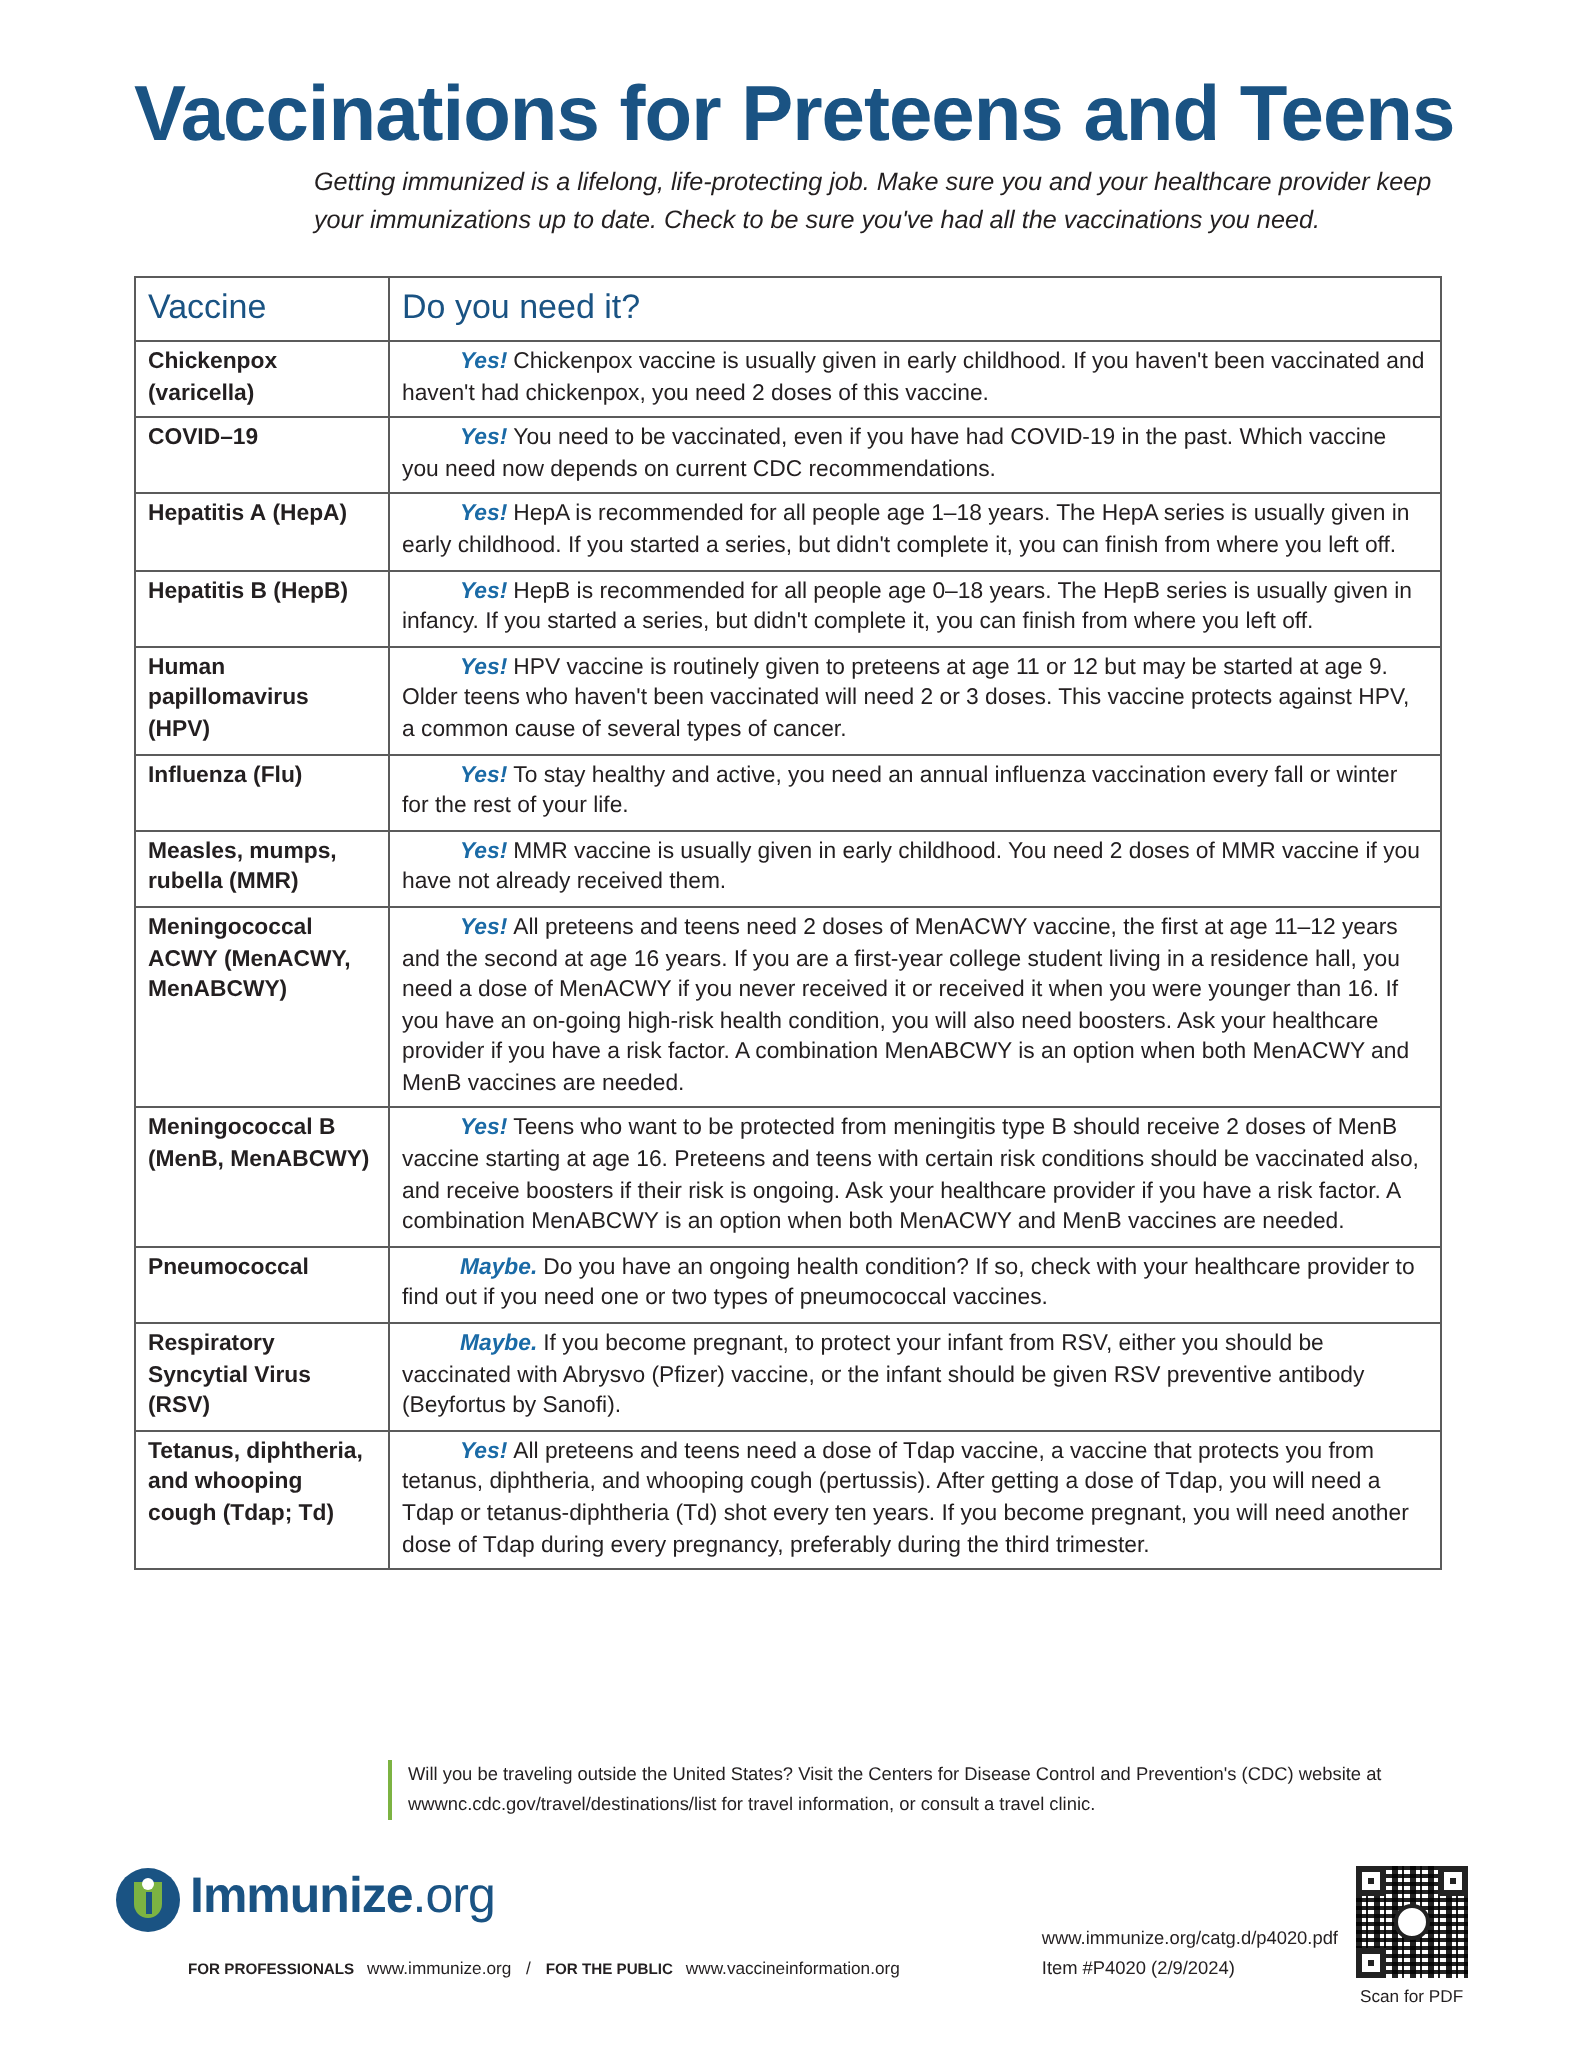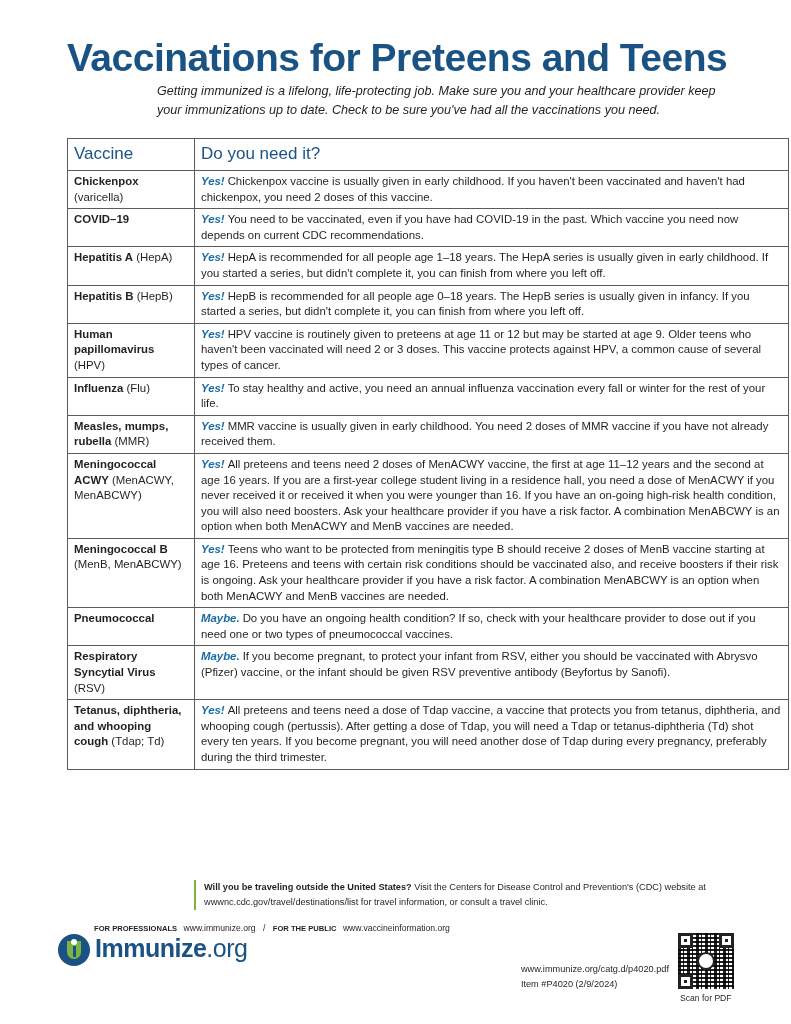--- a/index.html
+++ b/index.html
@@ -1,37 +1,37 @@
 <!DOCTYPE html>
 <html><head>
 <meta charset="utf-8">
 <style>
   * { box-sizing: border-box; margin: 0; padding: 0; }
   html, body { width: 791px; height: 1024px; background: #ffffff; }
   body { font-family: "Liberation Sans", "DejaVu Sans", sans-serif; color: #231f20; position: relative; overflow: hidden; }
   .title { position: absolute; left: 67px; top: 36px; font-size: 39px; font-weight: bold; color: #1a5383; letter-spacing: -0.5px; }
   .intro { position: absolute; left: 157px; top: 82px; width: 570px; font-size: 12.6px; font-style: italic; line-height: 19px; color: #231f20; }
-  table.vax { position: absolute; left: 67px; top: 138px; width: 722px; border-collapse: collapse; border: 1.5px solid #5b5b5b; }
+  table.vax { position: absolute; left: 67px; top: 138px; width: 654px; border-collapse: collapse; border: 1.5px solid #5b5b5b; }
   table.vax th, table.vax td { border: 1px solid #5b5b5b; vertical-align: top; }
   table.vax th { font-size: 17px; font-weight: normal; color: #1a5383; text-align: left; padding: 5px 6px 4px; height: 32px; }
   table.vax th.c1 { width: 127px; }
   table.vax td { font-size: 11.4px; line-height: 15.6px; padding: 3px 6px 3px 6px; }
   td.name b { font-weight: bold; }
-  td.name .light { font-weight: normal; margin-top: 16px; }
-  td.desc .ans { font-style: italic; font-weight: bold; color: #1a6aa6; margin-right: 3px; }
+  td.name .light { font-weight: bold; margin-top: 16px; }
+  td.desc .ans { font-style: italic; font-weight: bold; color: #1a6aa6; margin-right: 3px; margin-left: 29px; }
   .travel { position: absolute; left: 194px; top: 880px; border-left: 2px solid #7cb342; padding-left: 8px; font-size: 9.2px; line-height: 15px; color: #231f20; width: 520px; }
-  .travel b { font-weight: bold; }
+  .travel b { font-weight: normal; }
   .logo { position: absolute; left: 58px; top: 934px; display: flex; align-items: flex-start; }
   .logo-mark { width: 32px; height: 32px; border-radius: 50%; background: #1a5383; position: relative; }
   .logo-mark .inner { position: absolute; left: 9px; top: 7px; width: 14px; height: 18px; border-radius: 0 0 7px 7px; background: #7cb342; }
   .logo-mark .dot { position: absolute; left: 13px; top: 5px; width: 6px; height: 6px; border-radius: 50%; background: #ffffff; }
   .logo-mark .bar { position: absolute; left: 14.5px; top: 12px; width: 3px; height: 11px; background: #1a5383; }
   .logo-text { margin-left: 5px; font-size: 25px; font-weight: bold; color: #1a5383; letter-spacing: -0.5px; }
   .logo-text .org { font-weight: normal; }
-  .footer-links { position: absolute; left: 94px; top: 923px; font-size: 8.6px; color: #231f20; white-space: nowrap; }
+  .footer-links { position: absolute; left: 94px; top: 979px; font-size: 8.6px; color: #231f20; white-space: nowrap; }
   .footer-links .lbl { font-weight: bold; font-size: 7.6px; margin-right: 4px; }
   .footer-links .sep { margin: 0 5px; }
   .pdf-info { position: absolute; right: 122px; top: 962px; font-size: 9.2px; line-height: 15px; color: #231f20; }
   .qr { position: absolute; left: 678px; top: 933px; width: 56px; height: 56px; background:
       repeating-linear-gradient(90deg, #222 0 3px, #fff 3px 5px, #222 5px 6px, #fff 6px 9px),
       repeating-linear-gradient(0deg, #fff 0 2px, #222 2px 4px);
       background-blend-mode: multiply; }
   .qr .finder { position: absolute; width: 15px; height: 15px; border: 3px solid #222; background: #fff; }
   .qr .finder::after { content: ""; position: absolute; left: 3px; top: 3px; width: 3px; height: 3px; background: #222; }
   .qr .center { position: absolute; left: 19px; top: 19px; width: 18px; height: 18px; border-radius: 50%; background: #fff; border: 2px solid #222; }
@@ -82,21 +82,21 @@
       <tr>
         <td class="name"><b>Meningococcal ACWY</b> <span class="light">(MenACWY, MenABCWY)</span></td>
         <td class="desc"><span class="ans">Yes!</span><span>All preteens and teens need 2 doses of MenACWY vaccine, the first at age 11–12 years and the second at age 16 years. If you are a first-year college student living in a residence hall, you need a dose of MenACWY if you never received it or received it when you were younger than 16. If you have an on-going high-risk health condition, you will also need boosters. Ask your healthcare provider if you have a risk factor. A combination MenABCWY is an option when both MenACWY and MenB vaccines are needed.</span></td>
       </tr>
       <tr>
         <td class="name"><b>Meningococcal B</b> <span class="light">(MenB, MenABCWY)</span></td>
         <td class="desc"><span class="ans">Yes!</span><span>Teens who want to be protected from meningitis type B should receive 2 doses of MenB vaccine starting at age 16. Preteens and teens with certain risk conditions should be vaccinated also, and receive boosters if their risk is ongoing. Ask your healthcare provider if you have a risk factor. A combination MenABCWY is an option when both MenACWY and MenB vaccines are needed.</span></td>
       </tr>
       <tr>
         <td class="name"><b>Pneumococcal</b> <span class="light"></span></td>
-        <td class="desc"><span class="ans">Maybe.</span><span>Do you have an ongoing health condition? If so, check with your healthcare provider to dose out if you need one or two types of pneumococcal vaccines.</span></td>
+        <td class="desc"><span class="ans">Maybe.</span><span>Do you have an ongoing health condition? If so, check with your healthcare provider to find out if you need one or two types of pneumococcal vaccines.</span></td>
       </tr>
       <tr>
         <td class="name"><b>Respiratory Syncytial Virus</b> <span class="light">(RSV)</span></td>
         <td class="desc"><span class="ans">Maybe.</span><span>If you become pregnant, to protect your infant from RSV, either you should be vaccinated with Abrysvo (Pfizer) vaccine, or the infant should be given RSV preventive antibody (Beyfortus by Sanofi).</span></td>
       </tr>
       <tr>
         <td class="name"><b>Tetanus, diphtheria, and whooping cough</b> <span class="light">(Tdap; Td)</span></td>
         <td class="desc"><span class="ans">Yes!</span><span>All preteens and teens need a dose of Tdap vaccine, a vaccine that protects you from tetanus, diphtheria, and whooping cough (pertussis). After getting a dose of Tdap, you will need a Tdap or tetanus-diphtheria (Td) shot every ten years. If you become pregnant, you will need another dose of Tdap during every pregnancy, preferably during the third trimester.</span></td>
       </tr>
     </tbody>

